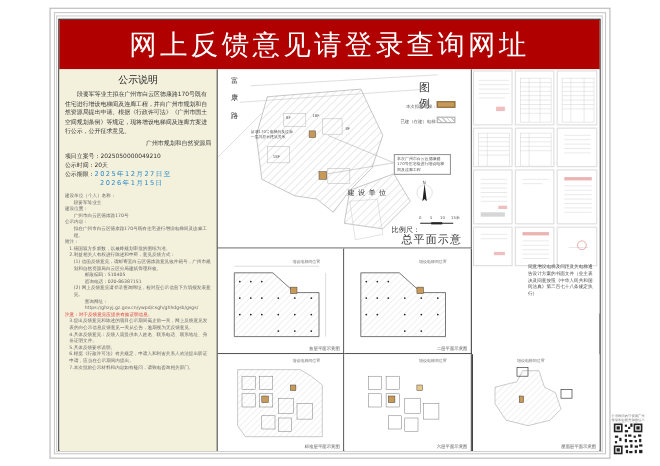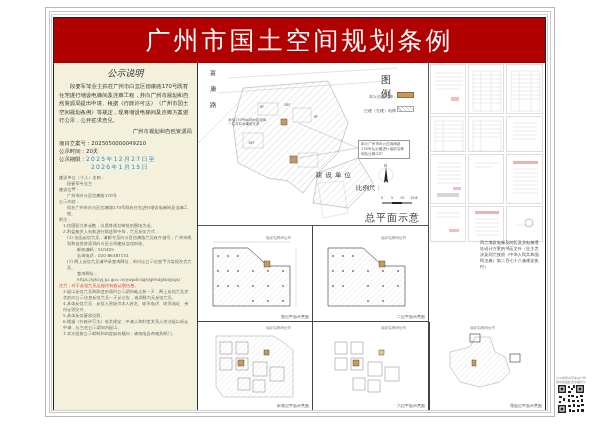--- a/index.html
+++ b/index.html
@@ -3,21 +3,21 @@
 <meta charset="utf-8">
 <style>
   * { box-sizing: border-box; margin: 0; padding: 0; }
   html, body { width: 600px; height: 424px; background: #fff; overflow: hidden; font-family: "DejaVu Sans", sans-serif; }
   .outer { position: absolute; left: 45px; top: 7px; width: 510px; height: 410px; border: 1px solid #b8b8b8; background: #fff; }
   .inner1 { position: absolute; left: 49px; top: 11px; width: 502px; height: 402px; border: 1px solid #c8c8c8; }
   .inner2 { position: absolute; left: 51px; top: 14px; width: 497px; height: 397px; border: 1px solid #d0d0d0; }
   .sheet { position: absolute; left: 53px; top: 17px; width: 493px; height: 393px; border: 1px solid #222; background: #fff; }
   .title-bar { position: absolute; left: 0; top: 0; width: 491px; height: 45px; background: #b00000; color: #fff; display: flex; align-items: center; justify-content: center; font-size: 25px; letter-spacing: 3px; }
   .left-panel { position: absolute; left: 0; top: 45px; width: 144px; height: 347px; background: #f3f1dc; border-right: 1px solid #333; padding: 4px 5px; font-size: 5px; color: #444; line-height: 7px; overflow: hidden; }
-  .lp-title { text-align: center; font-size: 9px; color: #222; margin: 3px 0 5px; font-style: italic; }
+  .lp-title { text-align: center; font-size: 9px; color: #222; margin: 3px 0 5px; }
   .lp-body { font-size: 5.4px; line-height: 8.6px; color: #333; text-indent: 11px; }
   .lp-sign { text-align: right; font-size: 5.4px; margin-top: 3px; color: #333; }
   .lp-row { font-size: 5.4px; line-height: 8px; color: #333; }
   .lp-date { color: #2a88c8; letter-spacing: 1.3px; font-size: 6px; }
   .lp-date2 { padding-left: 32px; color: #2a88c8; letter-spacing: 1.3px; font-size: 6px; }
   .small { font-size: 4.2px; line-height: 6px; color: #666; }
   .small.red { color: #d33; }
   .site { position: absolute; left: 144px; top: 45px; width: 231px; height: 163px; border-right: 1px solid #555; border-bottom: 1px solid #555; overflow: hidden; background: #fff; }
   .docs { position: absolute; left: 375px; top: 45px; width: 116px; height: 222px; background: #fff; }
   .doc-cell { position: absolute; border: 1px solid #ddd; background: #fff; overflow: hidden; }
@@ -36,21 +36,21 @@
   .bottom-note { position: absolute; font-size: 4.2px; color: #444; line-height: 6px; }
 </style>
 </head>
 <body>
 
 <div class="outer"></div>
 <div class="inner1"></div>
 <div class="inner2"></div>
 
 <div class="sheet">
-  <div class="title-bar">广州市国土空间规划条例</div>
+  <div class="title-bar">网上反馈意见请登录查询网址</div>
 
   <div class="left-panel">
     <div class="lp-title">公示说明</div>
     <div class="lp-body">段要军等业主拟在广州市白云区德康路170号既有住宅进行增设电梯间及连廊工程，并向广州市规划和自然资源局提出申请。根据《行政许可法》《广州市国土空间规划条例》等规定，现将增设电梯间及连廊方案进行公示，公开征求意见。</div>
     <div class="lp-sign">广州市规划和自然资源局</div>
     <div style="height:4px"></div>
     <div class="lp-row">
       <span>项目立案号：</span><span>2025050000049210</span>
     </div>
     <div class="lp-row">
@@ -130,21 +130,21 @@
     <div style="position:absolute;left:199px;top:43px;width:17px;height:6px;border:1px solid #aaa;background:repeating-linear-gradient(45deg,#fff 0,#fff 2px,#ccc 2px,#ccc 3px);"></div>
 
     <div class="callout" style="left:160px;top:77px;width:52px;">本次广州市白云区德康路170号住宅楼进行增设电梯间及连廊工程</div>
     <div class="ann" style="left:30px;top:55px;width:40px;line-height:4px;">新增170号电梯间及连廊一层与原有建筑关系</div>
     <div class="ann" style="left:62px;top:42px;">8F</div>
     <div class="ann" style="left:86px;top:40px;">18F</div>
     <div class="ann" style="left:50px;top:78px;">18F</div>
     <div class="ann" style="left:116px;top:52px;">8F</div>
 
     <div class="ann" style="left:186px;top:100px;font-size:4px;">N</div>
-    <div class="scale-label" style="left:158px;top:121px;">比例尺：</div>
+    <div class="scale-label" style="left:158px;top:142px;">比例尺：</div>
     <div class="ann" style="left:183px;top:133px;">0</div>
     <div class="ann" style="left:193px;top:133px;">5</div>
     <div class="ann" style="left:202px;top:133px;">10</div>
     <div class="ann" style="left:212px;top:133px;">15米</div>
     <div class="plan-title" style="left:167px;top:148px;">总平面示意图</div>
   </div>
 
   <div class="docs">
     <div class="doc-cell" style="left:1px;top:1px;width:36px;height:50px;">
       <svg width="36" height="50">

